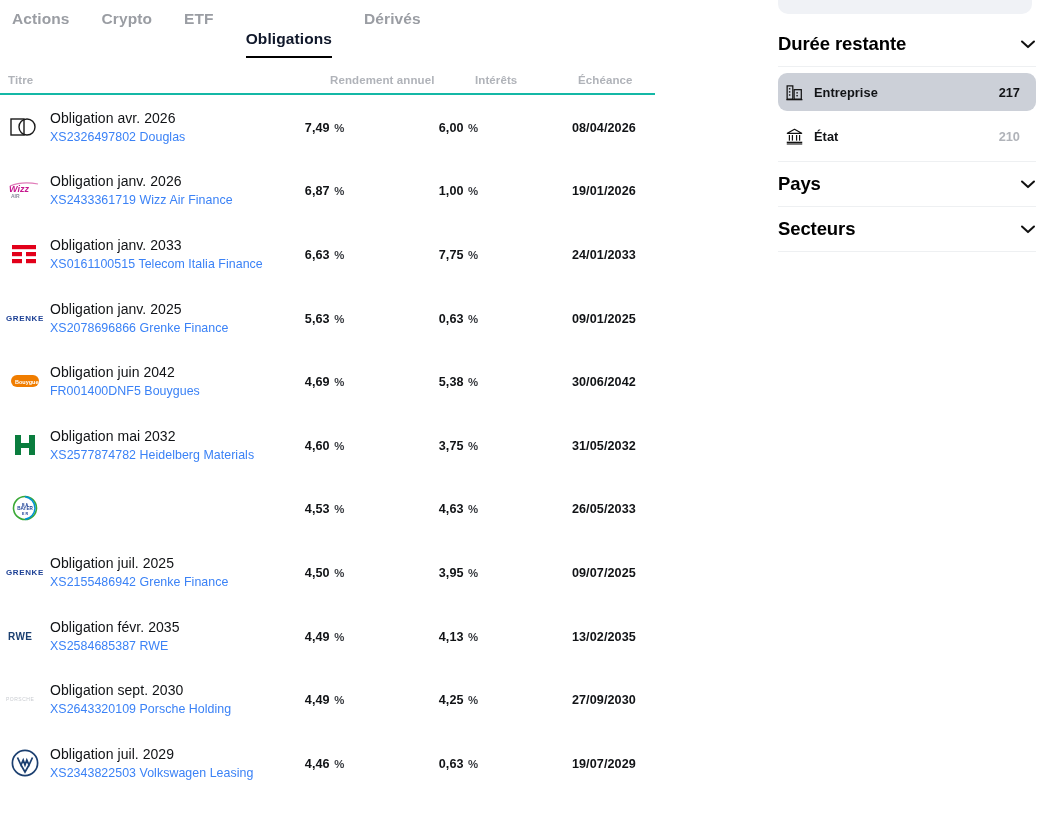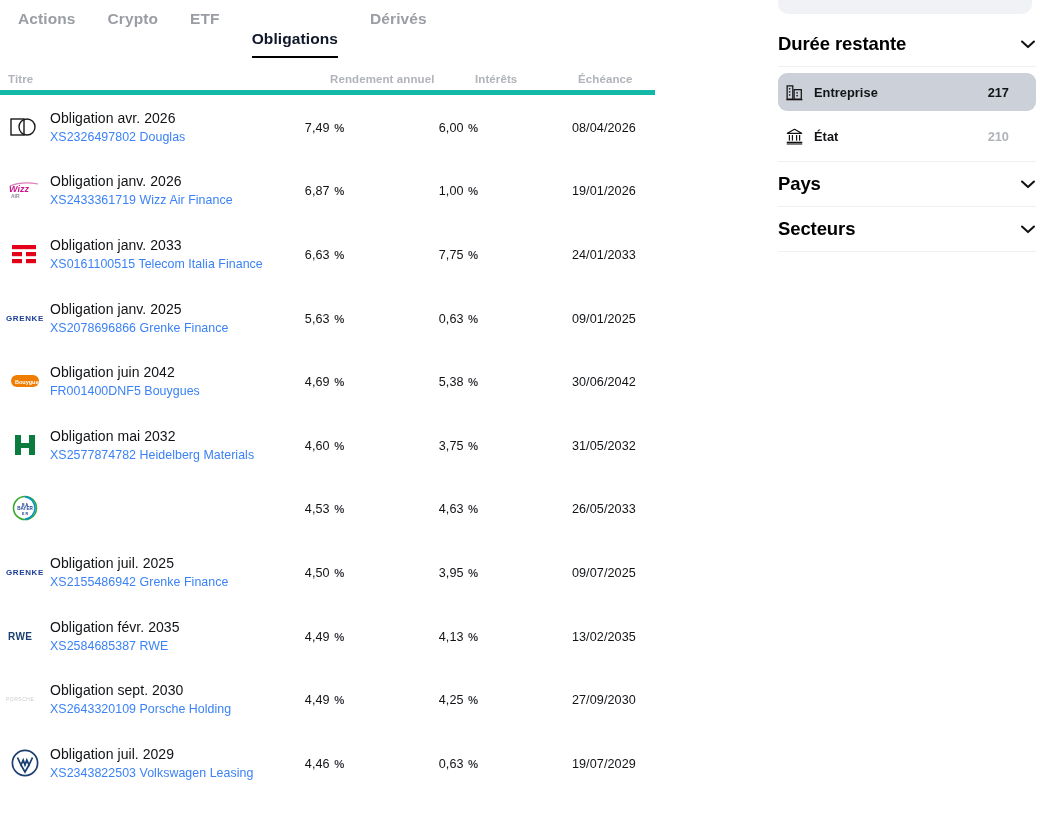--- a/index.html
+++ b/index.html
@@ -6,21 +6,21 @@
   html, body {
     width: 1060px; height: 816px;
     background: #ffffff;
     font-family: "Liberation Sans", sans-serif;
     overflow: hidden;
   }
   .page { position: relative; width: 1060px; height: 816px; }
 
   
   .tabs {
-    position: absolute; left: 10px; top: 0;
+    position: absolute; left: 4px; top: 0;
     display: flex; align-items: flex-start;
     gap: 32px;
     padding-left: 8px; padding-top: 10px; text-align: center;
   }
   .tab {
     position: relative;
     font-size: 15.5px;
     font-weight: bold;
     color: #9a9da3;
     letter-spacing: .1px;
@@ -35,21 +35,21 @@
     left: 0; right: 0; bottom: 0;
     height: 2.5px;
     background: #000000;
   }
 
   
   .table { position: absolute; left: 0; top: 70px; width: 655px; }
   .thead {
     display: flex; align-items: center;
     height: 25px;
-    border-bottom: 5px solid #14b8a6;
+    border-bottom: 2px solid #14b8a6;
     padding-bottom: 3px;
   }
   .th {
     font-size: 11.5px;
     font-weight: bold;
     color: #b0b3b9;
     letter-spacing: .1px;
   }
   .col-title  { width: 330px; padding-left: 8px; }
   .col-yield  { width: 145px; }
@@ -71,21 +71,21 @@
     font-size: 14px; font-weight: normal; color: #111316;
     letter-spacing: .05px;
   }
   .t-sub {
     font-size: 12.4px; color: #3b82f6; letter-spacing: .05px;
   }
   .cell-yield { width: 145px; }
   .cell-int   { width: 103px; }
   .cell-date  { width: 90px; margin-left: 38px; }
   .val {
-    font-size: 12.6px; font-weight: normal; color: #111316;
+    font-size: 12.6px; font-weight: bold; color: #111316;
     letter-spacing: .1px; white-space: nowrap;
   }
   .pct { font-size: 11.4px; font-weight: bold; color: #3a3d42; }
 
   
   .sidebar { position: absolute; left: 762px; top: 0; width: 290px; }
   .ghost-box {
     position: absolute; left: 16px; top: -32px;
     width: 254px; height: 46px;
     background: #f0f2f6;
@@ -103,21 +103,21 @@
     letter-spacing: -.1px;
   }
   .chev { width: 16px; height: 16px; display: block; }
   .divider { height: 1px; background: #eef0f2; margin: 0 16px; }
 
   .opt-row {
     position: relative;
     display: flex; align-items: center;
     height: 38px;
     border-radius: 9px;
-    padding: 0 27px 0 8px;
+    padding: 0 16px 0 8px;
     margin: 6px 0;
     cursor: pointer;
   }
   .opt-row.selected { background: #ccd0d8; }
   .opt-icon { width: 28px; min-width: 28px; display: flex; align-items: center; }
   .opt-label {
     font-size: 12.8px; font-weight: bold; color: #111316;
     flex: 1; letter-spacing: .05px;
   }
   .opt-count { font-size: 12.8px; font-weight: bold; color: #111316; }

